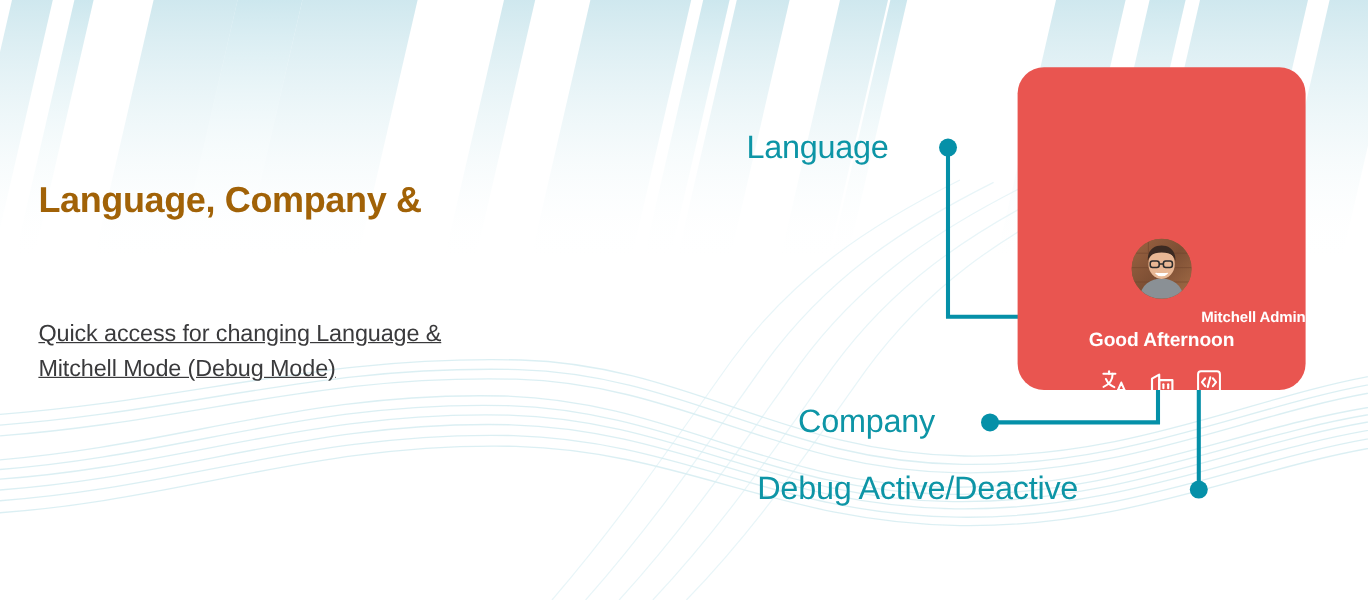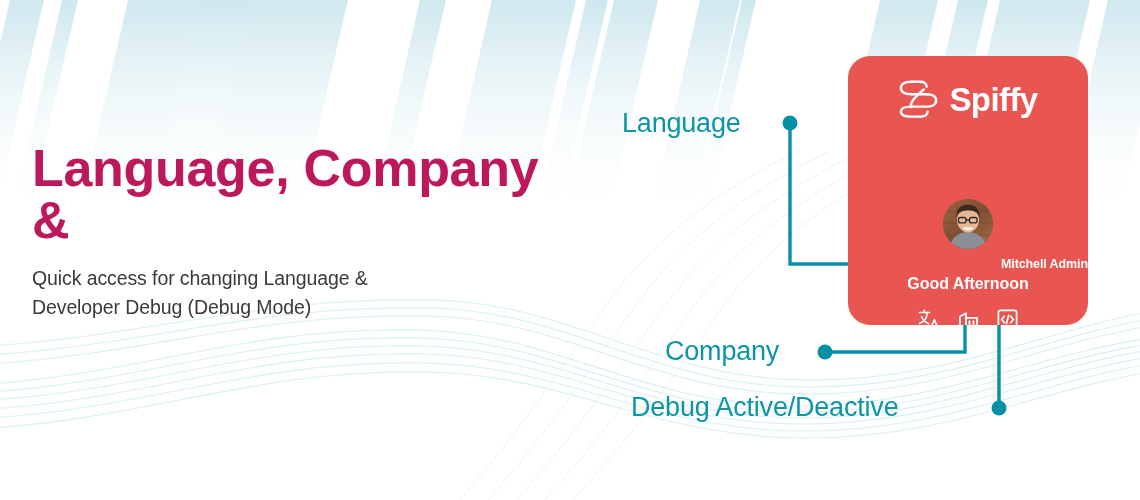--- a/index.html
+++ b/index.html
@@ -10,32 +10,32 @@
     overflow:hidden;
   }
   #stage{position:relative;width:1140px;height:500px;background:#fff;overflow:hidden;}
 
   
   .bg-layer{position:absolute;inset:0;pointer-events:none;}
 
   
   .headline{
     position:absolute;left:32px;top:142px;width:520px;
-    color:#be185d;
-    font-size:52px;line-height:52px;font-weight:bold;
+    color:#a16207;
+    font-size:30px;line-height:52px;font-weight:bold;
     letter-spacing:-0.3px;
   }
   .headline .l2{display:block;}
   .subcopy{
     position:absolute;left:32px;top:264px;width:450px;
     color:#3a3a3c;
     font-size:19.5px;line-height:29px;font-weight:normal;
     letter-spacing:-0.1px;
   }
-  .subcopy span{display:block;}
+  .subcopy span{display:block;text-decoration:underline;}
 
   
   .callout{
     position:absolute;
     color:#0d95a6;
     font-size:27px;font-weight:normal;line-height:1;
     white-space:nowrap;letter-spacing:-0.2px;
   }
   #callout-language{left:622px;top:110px;}
   #callout-company{left:665px;top:338px;}
@@ -141,21 +141,21 @@
       <path d="M572 500 C 632 438 672 378 722 308 C 772 240 832 198 912 158"></path>
     </g>
   </svg>
 
   <div class="headline">
     <span>Language, Company &amp;</span>
   </div>
 
   <div class="subcopy">
     <span>Quick access for changing Language &amp;</span>
-    <span>Developer Debug (Debug Mode)</span>
+    <span>Mitchell Mode (Debug Mode)</span>
   </div>
 
   <svg class="connectors" width="1140" height="500" viewBox="0 0 1140 500">
     <g stroke="#0590a8" stroke-width="3.4" fill="none" stroke-linecap="butt">
 
       <path d="M790 124 L790 264 L935 264"></path>
 
       <path d="M826 352 L965 352 L965 268"></path>
 
       <path d="M999 408 L999 268"></path>
@@ -166,29 +166,20 @@
       <circle cx="999" cy="408" r="7.5"></circle>
     </g>
   </svg>
 
   <div class="callout" id="callout-language">Language</div>
   <div class="callout" id="callout-company">Company</div>
   <div class="callout" id="callout-debug">Debug Active/Deactive</div>
 
   <div class="card">
 
-    <div class="card-logo">
-      <svg class="logo-mark" viewBox="0 0 44 42" fill="none" stroke="#ffffff" stroke-width="2.6" stroke-linecap="round" stroke-linejoin="round">
-        <path d="M30 8 C30 4.5 27 3 23 3 L13 3 C7 3 3 5.5 3 9.5 C3 13.5 7 16 13 16 L30 16"></path>
-        <path d="M30 16 C36 16 40 18.5 40 22.5 C40 26.5 36 29 30 29 L13 29"></path>
-        <path d="M13 29 C7 29 3 31 3 34.5 C3 38 7 39.5 13 39.5 L24 39.5 C28 39.5 31 37.5 31 34.5"></path>
-        <path d="M27 11 C24 13.5 20 17 17 20.5 C14 24 13 27 14 29.5"></path>
-      </svg>
-      <div class="logo-word">Spiffy</div>
-    </div>
 
     <div class="avatar">
       <svg width="50" height="50" viewBox="0 0 50 50">
         <defs>
           <linearGradient id="brickBg" x1="0" y1="0" x2="1" y2="1">
             <stop offset="0%" stop-color="#9c6442"></stop>
             <stop offset="50%" stop-color="#7d4f34"></stop>
             <stop offset="100%" stop-color="#a56e48"></stop>
           </linearGradient>
         </defs>

